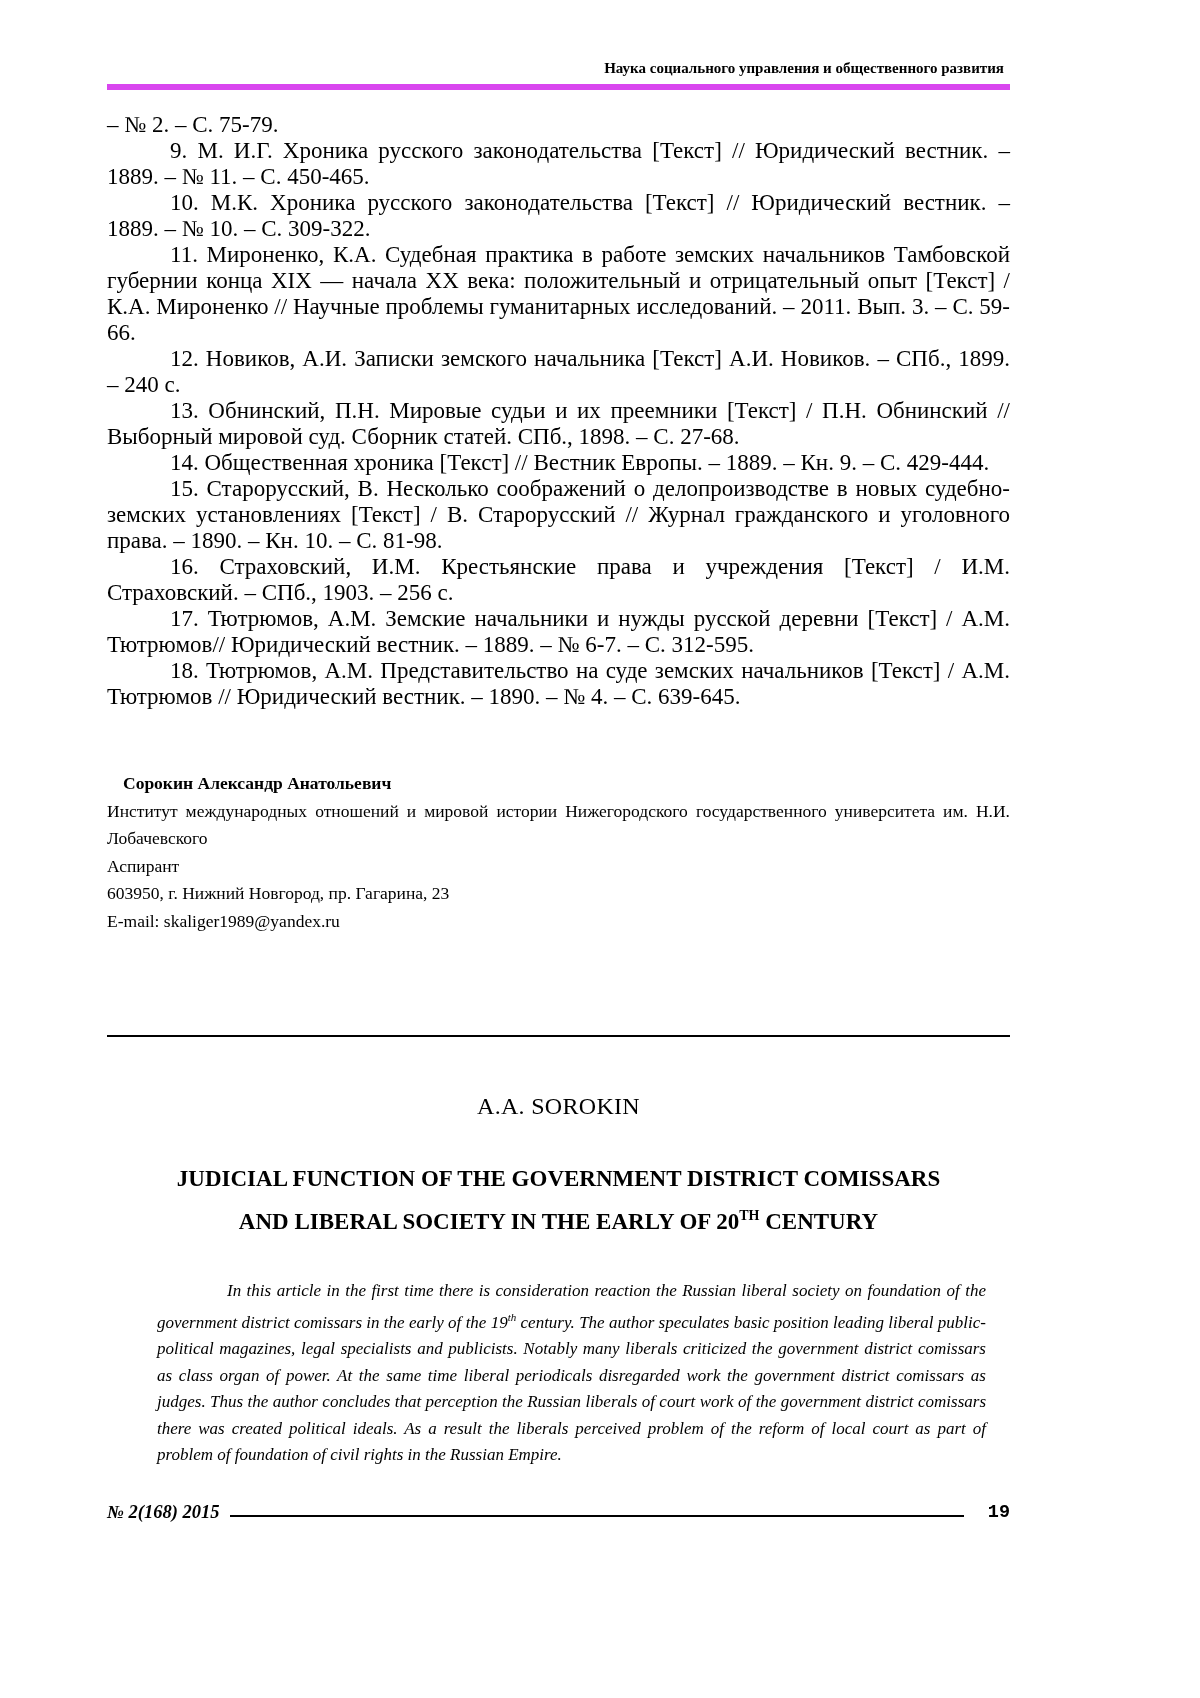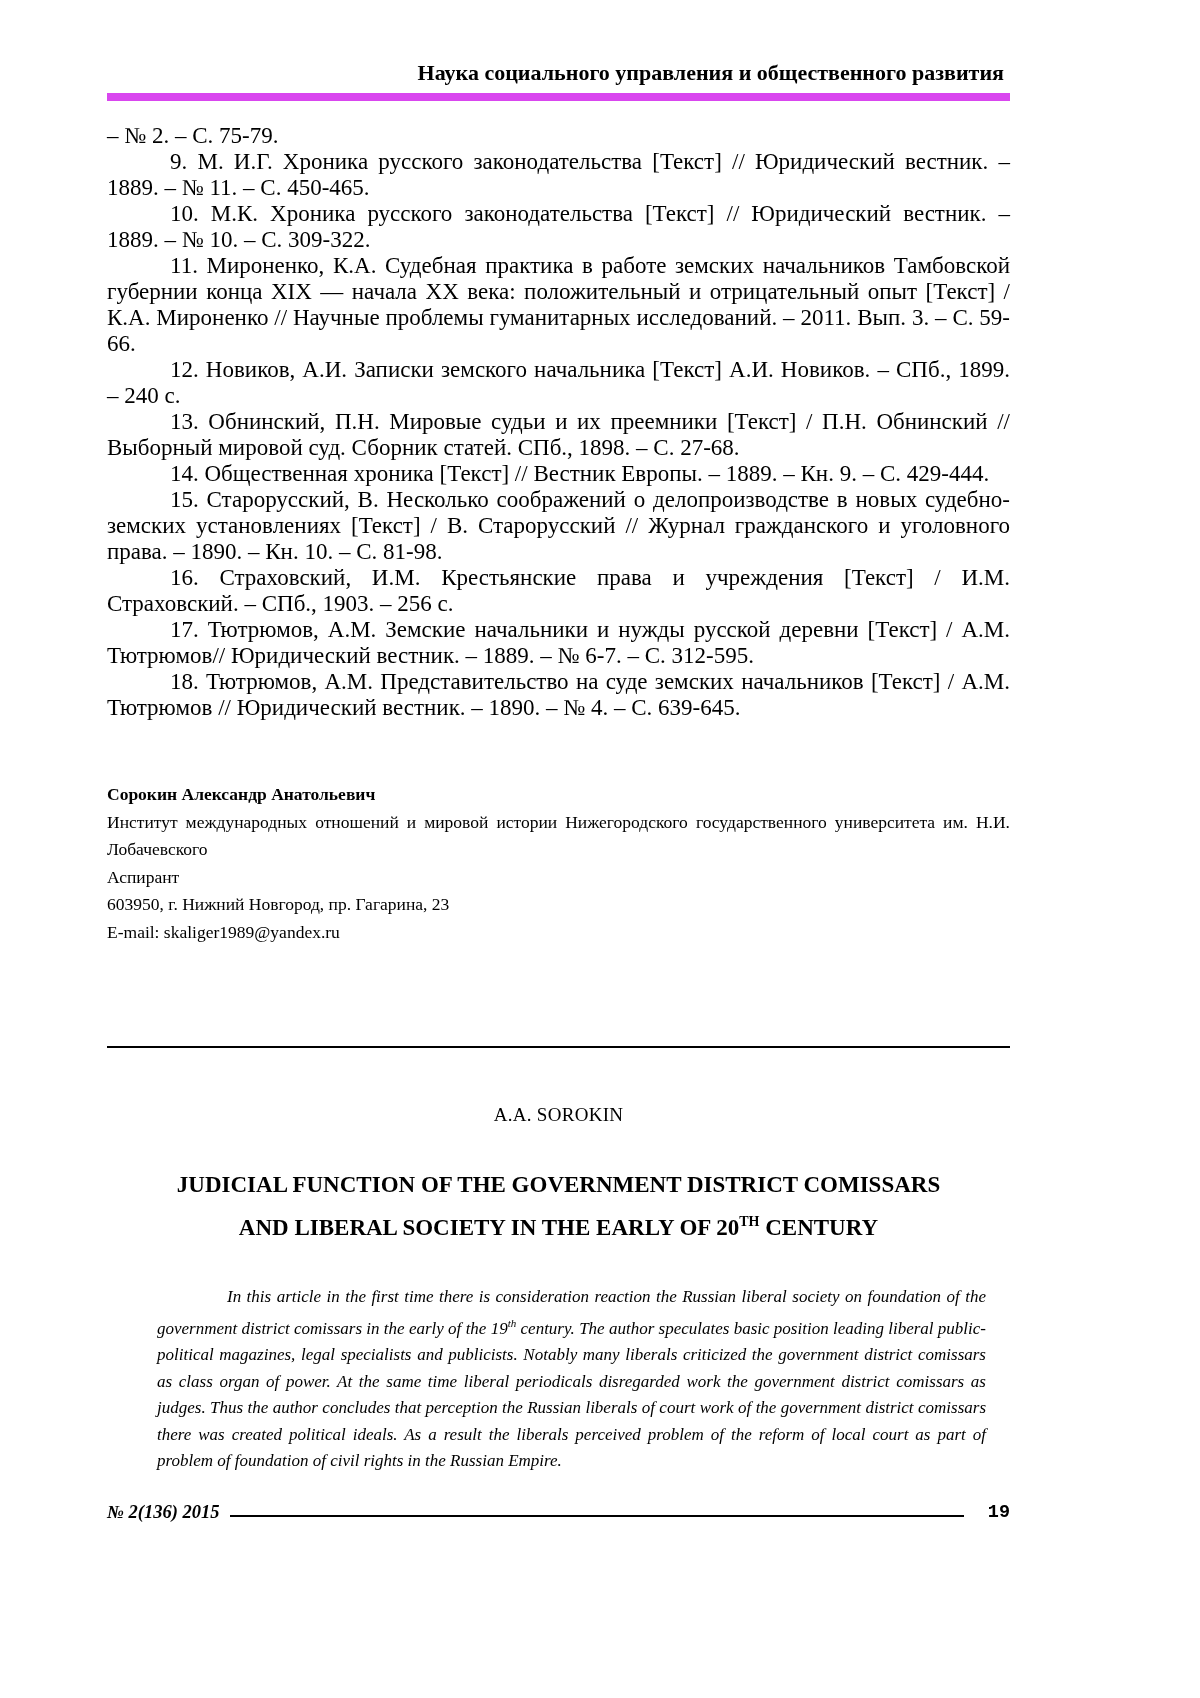--- a/index.html
+++ b/index.html
@@ -18,52 +18,52 @@
     background: #ffffff;
   }
   .content {
     position: absolute;
     left: 107px;
     top: 60px;
     width: 903px;
   }
   .header {
     font-weight: bold;
-    font-size: 22px;
+    font-size: 15px;
     text-align: right;
     padding-bottom: 7px;
     padding-right: 6px;
-    border-bottom: 8px solid #d946ef;
+    border-bottom: 6px solid #d946ef;
   }
   .refs {
     margin-top: 22px;
     font-size: 23px;
     line-height: 26px;
     text-align: justify;
   }
   .refs p { margin: 0; text-indent: 63px; }
   .refs p.no-indent { text-indent: 0; }
   .author {
     margin-top: 60px;
     font-size: 17.5px;
     line-height: 27.5px;
     text-align: justify;
   }
   .author p { margin: 0; }
-  .author .name { font-weight: bold; }
+  .author .name { font-weight: bold; margin-left: 16px; }
   .divider {
     margin: 100px 0 0 0;
     border: 0;
     border-top: 2px solid #000;
     height: 0;
   }
   .article-author {
     margin-top: 56px;
     text-align: center;
-    font-size: 19px;
+    font-size: 24px;
     letter-spacing: 0.3px;
   }
   .title {
     margin: 40px 0 0 0;
     text-align: center;
     font-size: 23px;
     font-weight: bold;
     line-height: 37px;
   }
   .title .tline { display: block; }
@@ -136,17 +136,17 @@
       <span class="tline"><span>AND LIBERAL SOCIETY IN THE EARLY OF 20</span><sup>TH</sup><span> CENTURY</span></span>
     </h1>
 
     <div class="abstract-wrap">
       <p><span>In this article in the first time there is consideration reaction the Russian liberal society on foundation of the government district comissars in the early of the 19</span><sup>th</sup><span> century. The author speculates basic position leading liberal public-political magazines, legal specialists and publicists. Notably many liberals criticized the government district comissars as class organ of power. At the same time liberal periodicals disregarded work the government district comissars as judges. Thus the author concludes that perception the Russian liberals of court work of the government district comissars there was created political ideals. As a result the liberals perceived problem of the reform of local court as part of problem of foundation of civil rights in the Russian Empire.</span></p>
     </div>
 
   </div>
 
   <div class="footer">
-    <span class="footer-issue">№ 2(136) 2015</span>
+    <span class="footer-issue">№ 2(168) 2015</span>
     <span class="footer-rule"></span>
     <span class="footer-page">19</span>
   </div>
 </div>
 
 </body></html>

